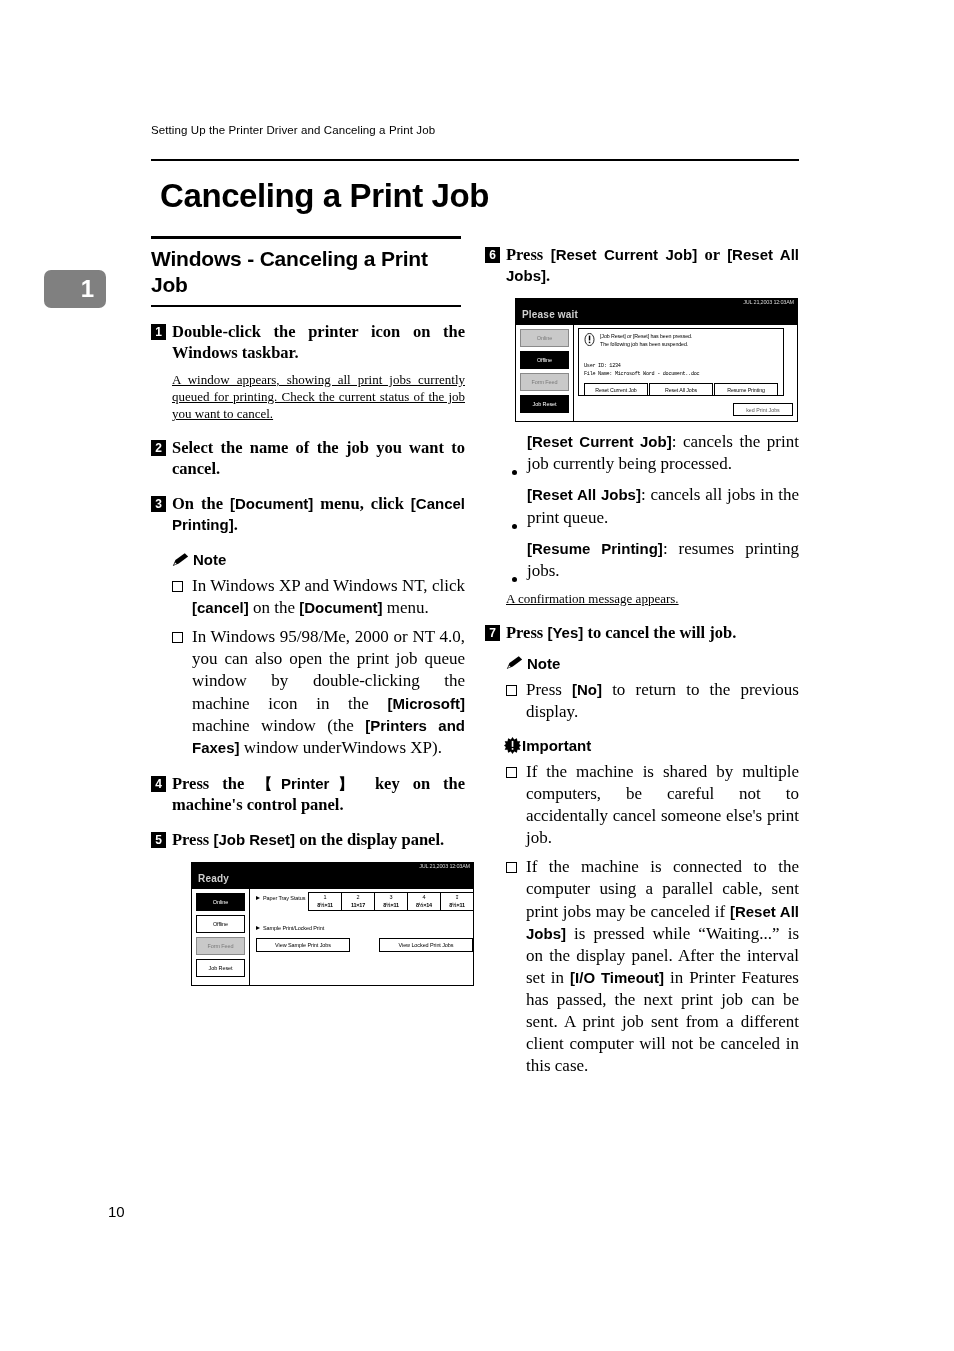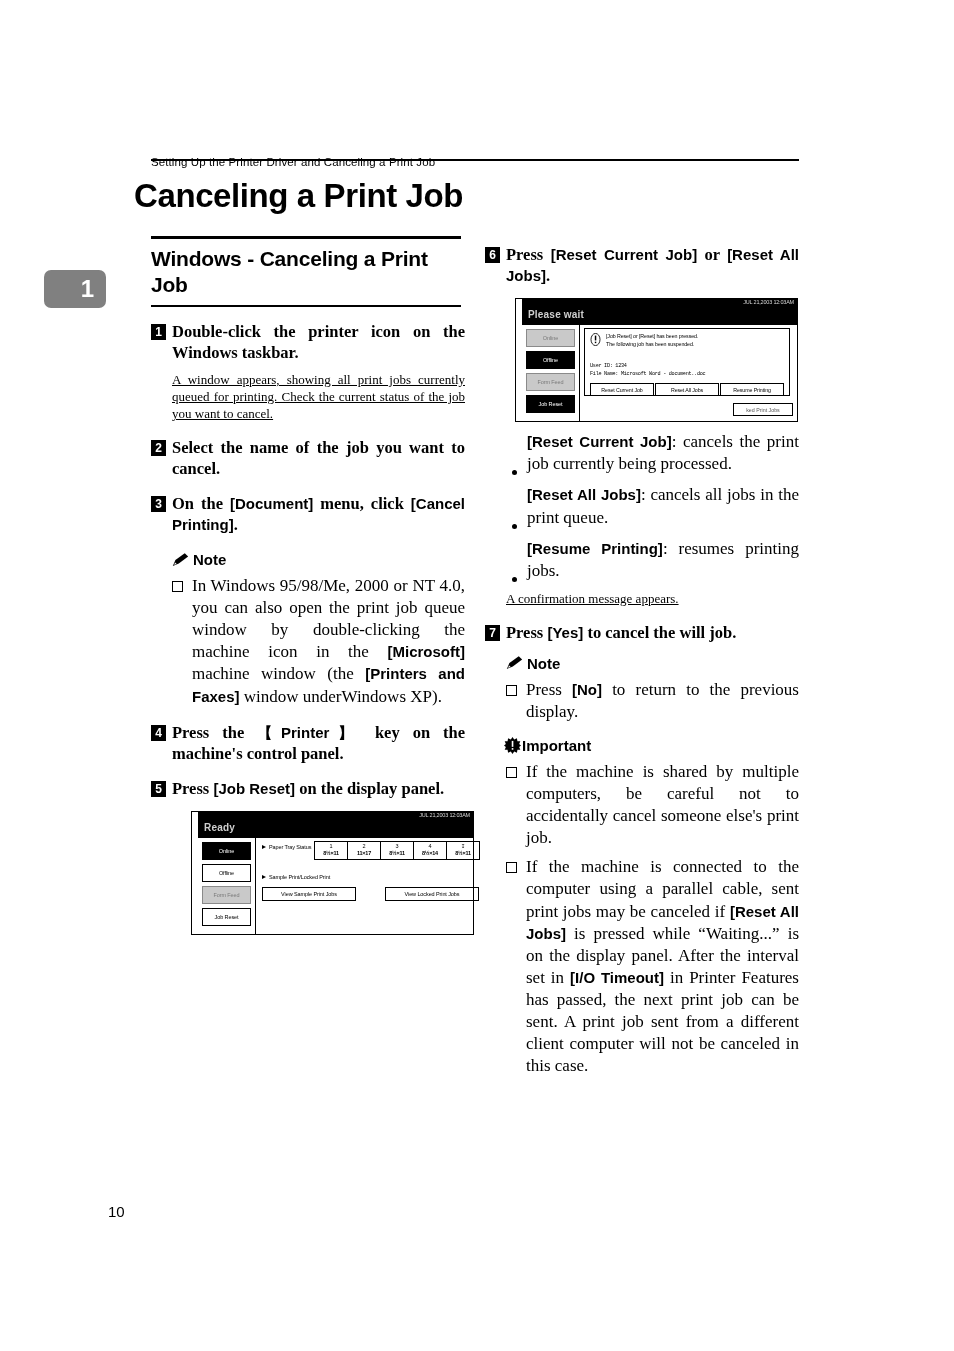--- a/index.html
+++ b/index.html
@@ -13,21 +13,21 @@
     position: relative;
     font-family: "Liberation Serif", serif;
     color: #000;
     overflow: hidden;
   }
 
   
   .running-head {
     position: absolute;
     left: 151px;
-    top: 156px;
+    top: 124px;
     width: 648px;
     font-family: "Liberation Sans", sans-serif;
     font-size: 11.5px;
     letter-spacing: 0.1px;
     color: #000;
   }
   .head-rule {
     position: absolute;
     left: 151px;
     top: 159px;
@@ -52,21 +52,21 @@
     display: flex;
     align-items: center;
     justify-content: flex-end;
     padding-right: 12px;
     box-sizing: border-box;
   }
 
   
   .page-title {
     position: absolute;
-    left: 134px;
+    left: 160px;
     top: 177px;
     font-family: "Liberation Sans", sans-serif;
     font-size: 33px;
     font-weight: bold;
     letter-spacing: -0.4px;
   }
 
   
   .col {
     position: absolute;
@@ -197,21 +197,20 @@
   }
 
   
   .panel {
     margin: 12px 0 0 40px;
     width: 283px;
     border: 1.5px solid #000;
     background: #ffffff;
     position: relative;
     box-sizing: border-box;
-    padding-left: 6px;
   }
   .panel.p2 { margin-left: 30px; width: 283px; }
 
   .panel-topbar {
     background: #000;
     color: #ffffff;
     height: 9px;
     position: relative;
   }
   .panel-stamp {
@@ -425,20 +424,24 @@
   </div>
 
   <div class="callout-head">
     <svg class="ico-pencil" viewBox="0 0 20 16">
       <polygon points="1,15 4,8 15,0 19,4 8,12" fill="#000"></polygon>
       <polygon points="2.5,13.5 3.6,11 5.5,12.8" fill="#fff"></polygon>
     </svg>
     <span>Note</span>
   </div>
 
+  <div class="bullet-item">
+    <span class="sq"></span>
+    <div class="bullet-text"><span>In Windows XP and Windows NT, click </span><span class="ui">[cancel]</span><span> on the </span><span class="ui">[Document]</span><span> menu.</span></div>
+  </div>
 
   <div class="bullet-item">
     <span class="sq"></span>
     <div class="bullet-text"><span>In Windows 95/98/Me, 2000 or NT 4.0, you can also open the print job queue window by double-clicking the machine icon in the </span><span class="ui">[Microsoft]</span><span> machine window (the </span><span class="ui">[Printers and Faxes]</span><span> window underWindows XP).</span></div>
   </div>
 
   <div class="step">
     <div class="step-num">4</div>
     <div class="step-text"><span>Press the </span><span class="ui">【Printer】</span><span> key on the machine's control panel.</span></div>
   </div>

